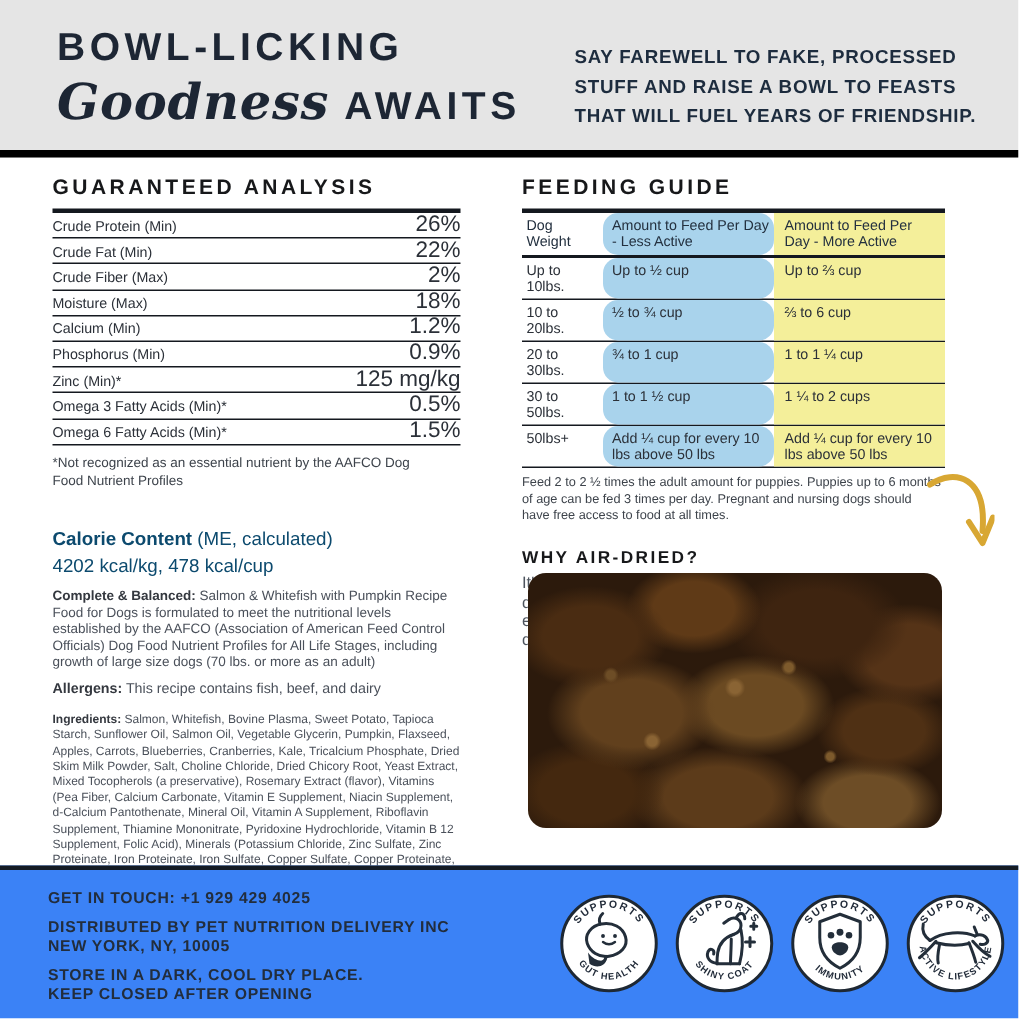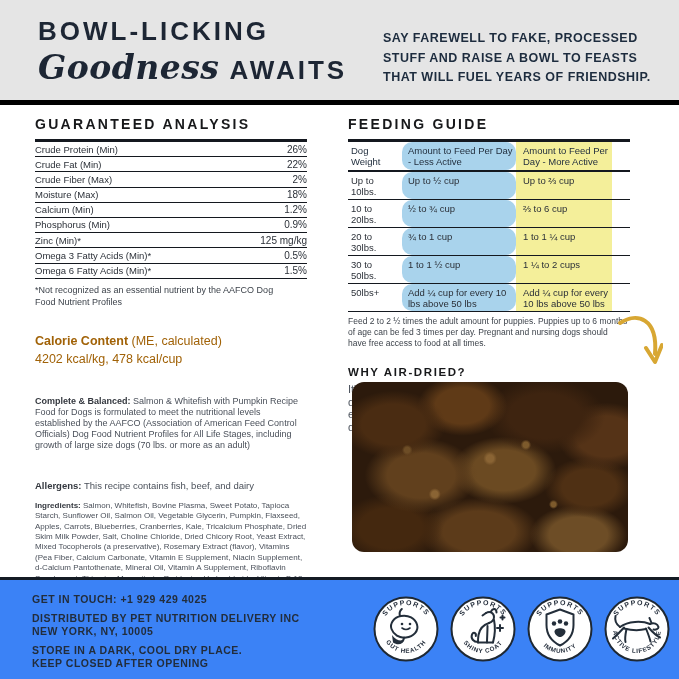--- a/index.html
+++ b/index.html
@@ -21,41 +21,41 @@
   
   .col-left  { position:absolute; left:35px;  top:116px; width:272px; }
   .col-right { position:absolute; left:348px; top:116px; width:282px; }
   h2.sec { font-size:14px; font-weight:bold; letter-spacing:2.3px; color:#17181A; margin:0 0 7px 0; }
 
   
   .ga-table { border-top:3px solid #14181F; }
   .ga-row { display:flex; justify-content:space-between; align-items:baseline;
             border-bottom:1.5px solid #14181F; padding:1.5px 0 1.2px 0;
             font-size:9.5px; line-height:11.5px; color:#2B3038; }
-  .ga-row .val { font-size:10px; }
+  .ga-row .val { font-size:15px; }
   .footnote { margin-top:5px; font-size:9px; line-height:12px; color:#3D434B; width:250px; }
 
   
-  .cal { margin-top:26px; color:#a16207; }
+  .cal { margin-top:26px; color:#0c4a6e; }
   .cal-l1 { font-size:12.5px; line-height:15px; }
   .cal-l1 b { font-weight:bold; }
   .cal-l2 { font-size:12.5px; line-height:15px; margin-top:3px; }
-  .para { margin-top:29px; font-size:9px; line-height:11px; color:#4A505A; }
+  .para { margin-top:7px; font-size:9px; line-height:11px; color:#4A505A; }
   .para .lead { font-weight:bold; color:#34383F; }
   .para.allerg { font-size:9.5px; line-height:12px; }
   .para.ingr { margin-top:9px; font-size:8px; line-height:10.4px; }
 
   
   .fg-table { border-top:3px solid #14181F; width:282px; }
   .fg-row { display:flex; border-bottom:1.5px solid #14181F; }
   .fg-row.head { border-bottom:2.5px solid #14181F; }
   .fg-c { font-size:9.5px; line-height:11px; color:#2B3038; padding:2.5px 3px 2.5px 3px; }
   .fg-c.c1 { width:54px; }
   .fg-c.c2 { width:114px; background:#A9D3EC; padding-left:6px;border-radius:10px; }
-  .fg-c.c3 { width:96px; background:#F4EF9A; padding-left:7px; }
+  .fg-c.c3 { width:114px; background:#F4EF9A; padding-left:7px; }
   .fg-row.head .fg-c { font-size:9.5px; padding-top:3px; padding-bottom:3px; color:#23303F; }
   .fg-note { margin-top:4px; font-size:8.5px; line-height:11px; color:#3D434B; width:280px; }
 
   
   .why { margin-top:17px; }
   .why h3 { font-size:11.5px; font-weight:bold; letter-spacing:1.6px; color:#17181A; margin:0 0 5px 0; }
   .why p { font-size:11px; line-height:12.5px; color:#4D545E; width:276px; }
 
   .arrow-svg { position:absolute; left:617px; top:310px; width:46px; height:62px; }
 

